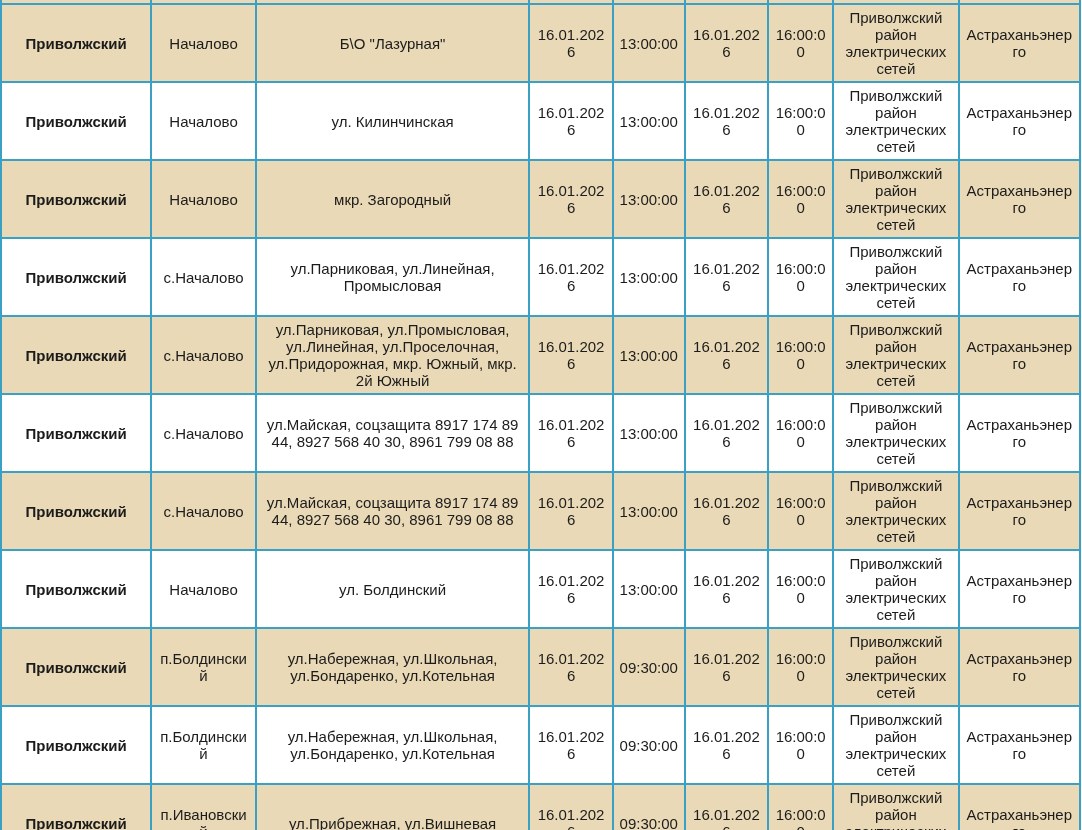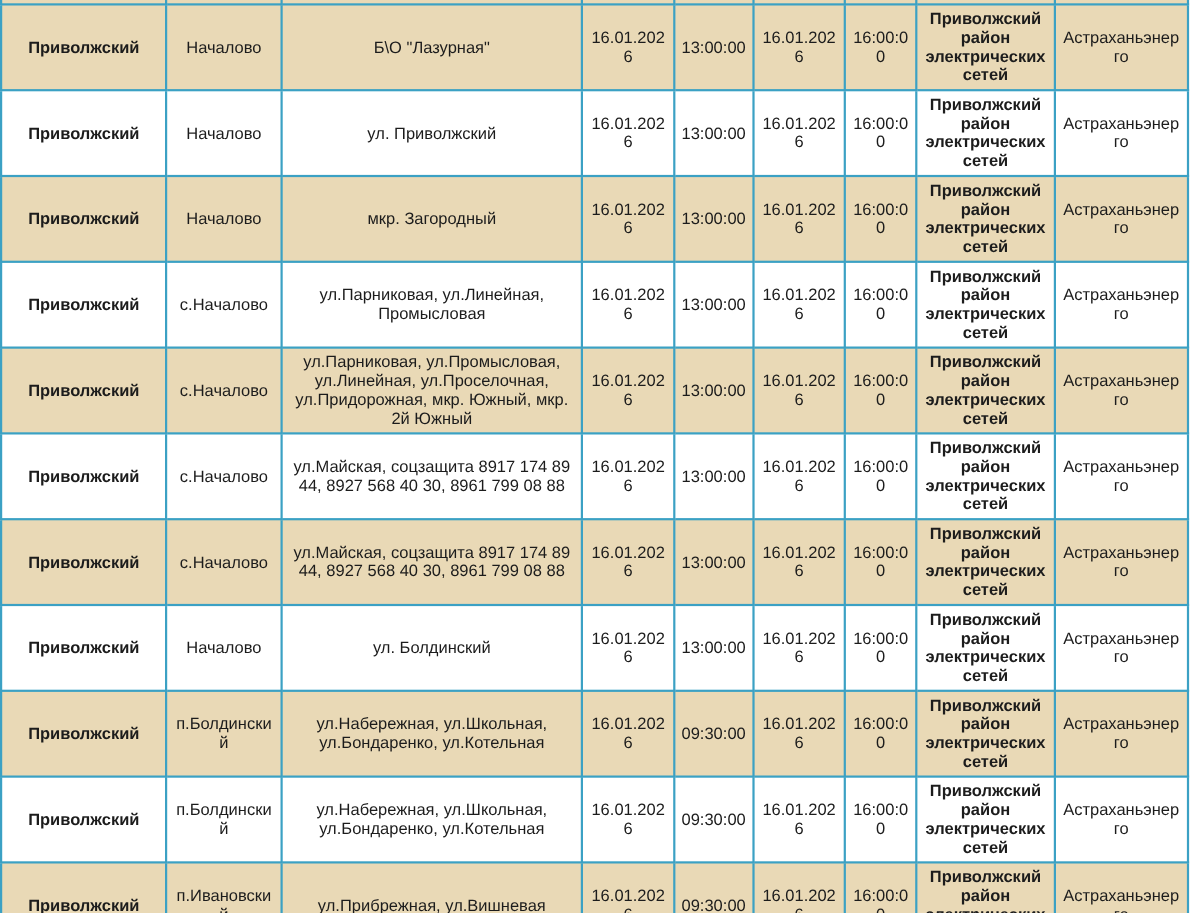--- a/index.html
+++ b/index.html
@@ -35,21 +35,21 @@
   tr.odd td { background: #e9d9b6; }
   tr.even td { background: #ffffff; }
   tr.cut-row td { background: #e9d9b6; }
   .col-district   { width: 150px; font-weight: bold; }
   .col-settlement { width: 104px; }
   .col-address    { width: 273px; }
   .col-date_start { width: 83px; }
   .col-time_start { width: 72px; margin-top: 22px; }
   .col-date_end   { width: 83px; }
   .col-time_end   { width: 65px; padding-left: 2px; padding-right: 2px; margin-left: 44px; }
-  .col-res        { width: 125px; padding-left: 3px; padding-right: 3px; font-weight: bold; }
+  .col-res        { width: 125px; padding-left: 3px; padding-right: 3px; }
   .col-company    { width: 121px; padding-left: 1px; padding-right: 1px; }
 </style>
 </head>
 <body>
 
 <div class="viewport">
   <table class="outage-table">
     <tbody>
       <tr class="cut-row">
         <td class="col-district"></td>
@@ -69,21 +69,21 @@
           <td class="col-date_start">16.01.2026</td>
           <td class="col-time_start">13:00:00</td>
           <td class="col-date_end">16.01.2026</td>
           <td class="col-time_end">16:00:00</td>
           <td class="col-res">Приволжский район электрических сетей</td>
           <td class="col-company">Астраханьэнерго</td>
         </tr>
         <tr class="row even">
           <td class="col-district">Приволжский</td>
           <td class="col-settlement">Началово</td>
-          <td class="col-address">ул. Приволжский</td>
+          <td class="col-address">ул. Килинчинская</td>
           <td class="col-date_start">16.01.2026</td>
           <td class="col-time_start">13:00:00</td>
           <td class="col-date_end">16.01.2026</td>
           <td class="col-time_end">16:00:00</td>
           <td class="col-res">Приволжский район электрических сетей</td>
           <td class="col-company">Астраханьэнерго</td>
         </tr>
         <tr class="row odd">
           <td class="col-district">Приволжский</td>
           <td class="col-settlement">Началово</td>

